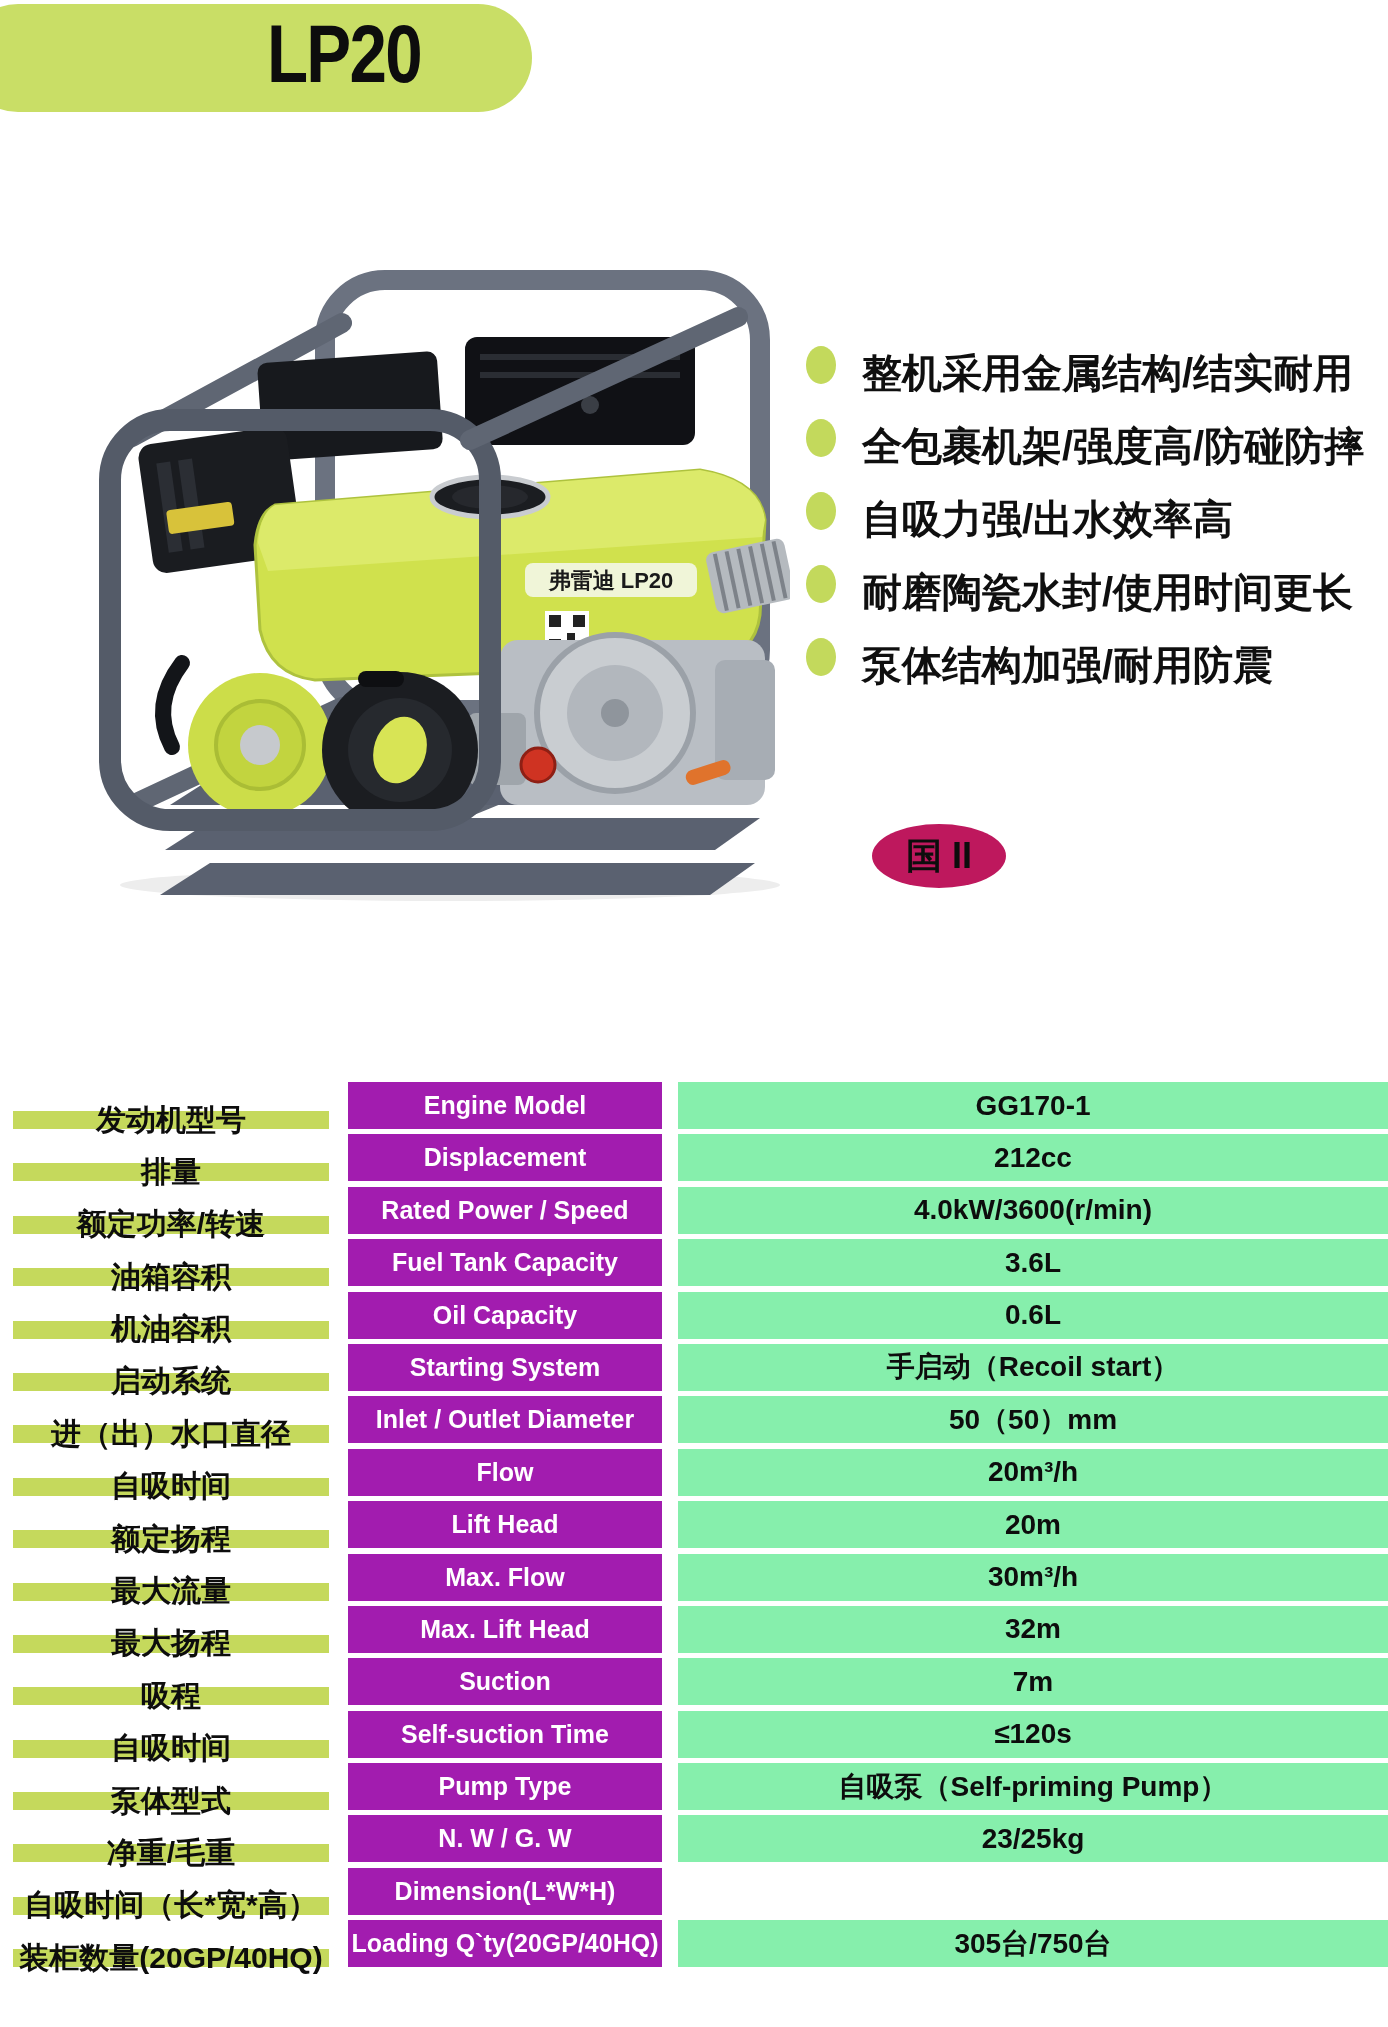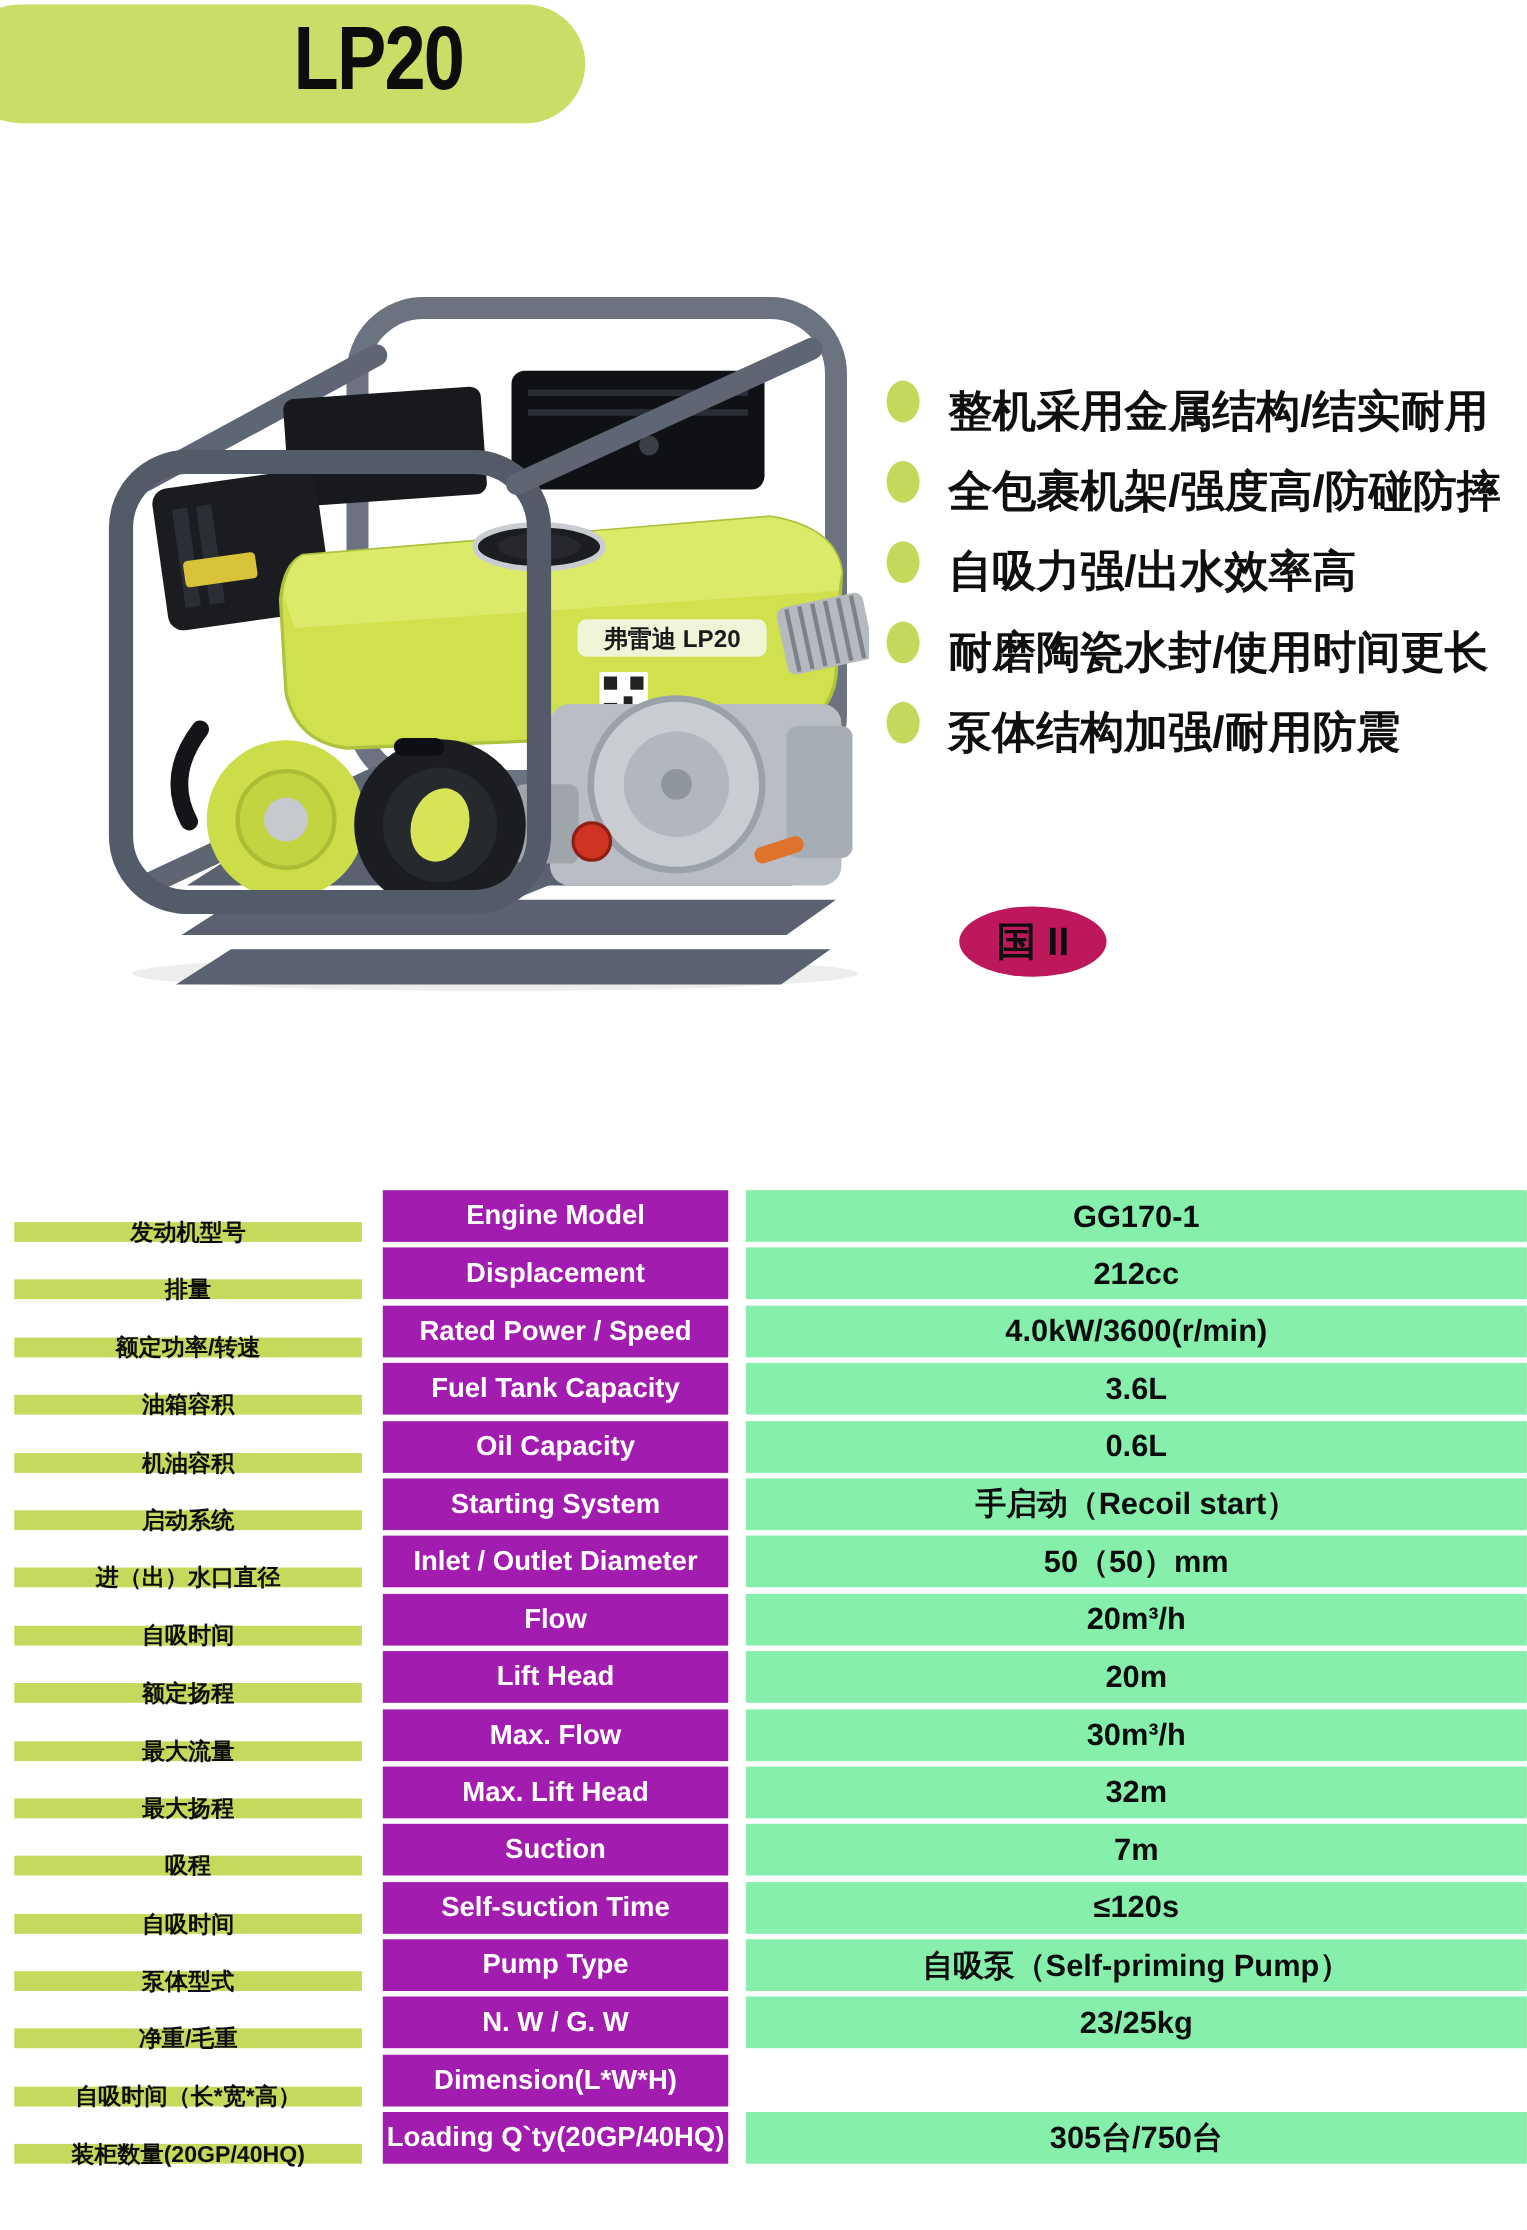--- a/index.html
+++ b/index.html
@@ -42,21 +42,21 @@
     display:flex;align-items:center;justify-content:center;
   }
   .emission-badge span{font-size:36px;font-weight:bold;color:#0d0d0d;white-space:nowrap;}
   
   .spec-table{position:absolute;left:13px;top:1082px;width:1375px;}
   .spec-row{display:flex;height:47px;margin-bottom:5.4px;}
   .cell{
     display:flex;align-items:center;justify-content:center;
     font-weight:bold;white-space:nowrap;
   }
-  .cell.cn{width:316px;background:#c5d95c;color:#0d0d0d;font-size:21px;margin-top:29px;}
+  .cell.cn{width:316px;background:#c5d95c;color:#0d0d0d;font-size:30px;margin-top:29px;}
   .cell.en{width:314px;background:#a21caf;color:#ffffff;font-size:25px;margin-left:19px;}
   .cell.val{flex:1;background:#86efac;color:#0d0d0d;font-size:28px;margin-left:16px;}
 </style>
 </head>
 <body>
 
 <div class="page">
 
   <div class="banner">
     <span class="banner-title">LP20</span>

